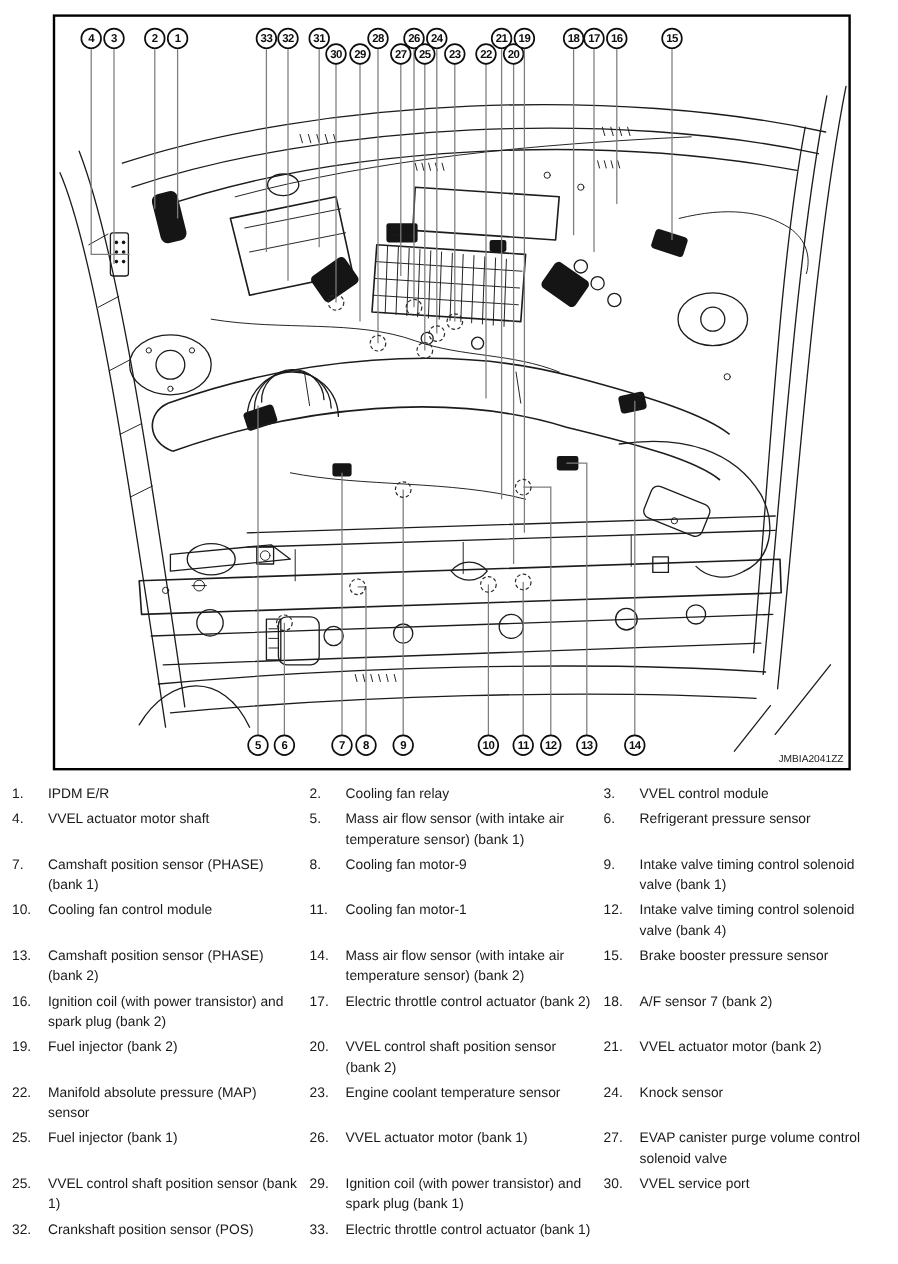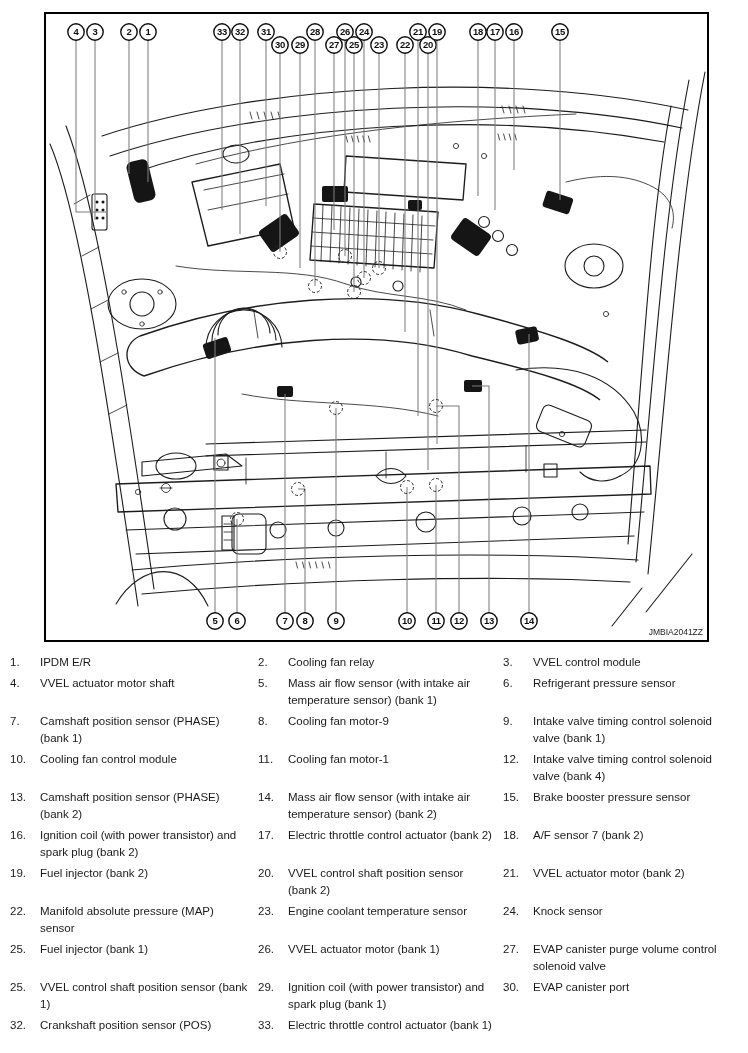--- a/index.html
+++ b/index.html
@@ -457,21 +457,21 @@
       <div class="li">
         <span class="num">25.</span>
         <span class="txt">VVEL control shaft position sensor (bank 1)</span>
       </div>
       <div class="li">
         <span class="num">29.</span>
         <span class="txt">Ignition coil (with power transistor) and spark plug (bank 1)</span>
       </div>
       <div class="li">
         <span class="num">30.</span>
-        <span class="txt">EVAP canister port</span>
+        <span class="txt">VVEL service port</span>
       </div>
       <div class="li">
         <span class="num">32.</span>
         <span class="txt">Crankshaft position sensor (POS)</span>
       </div>
       <div class="li">
         <span class="num">33.</span>
         <span class="txt">Electric throttle control actuator (bank 1)</span>
       </div>
     </div>

